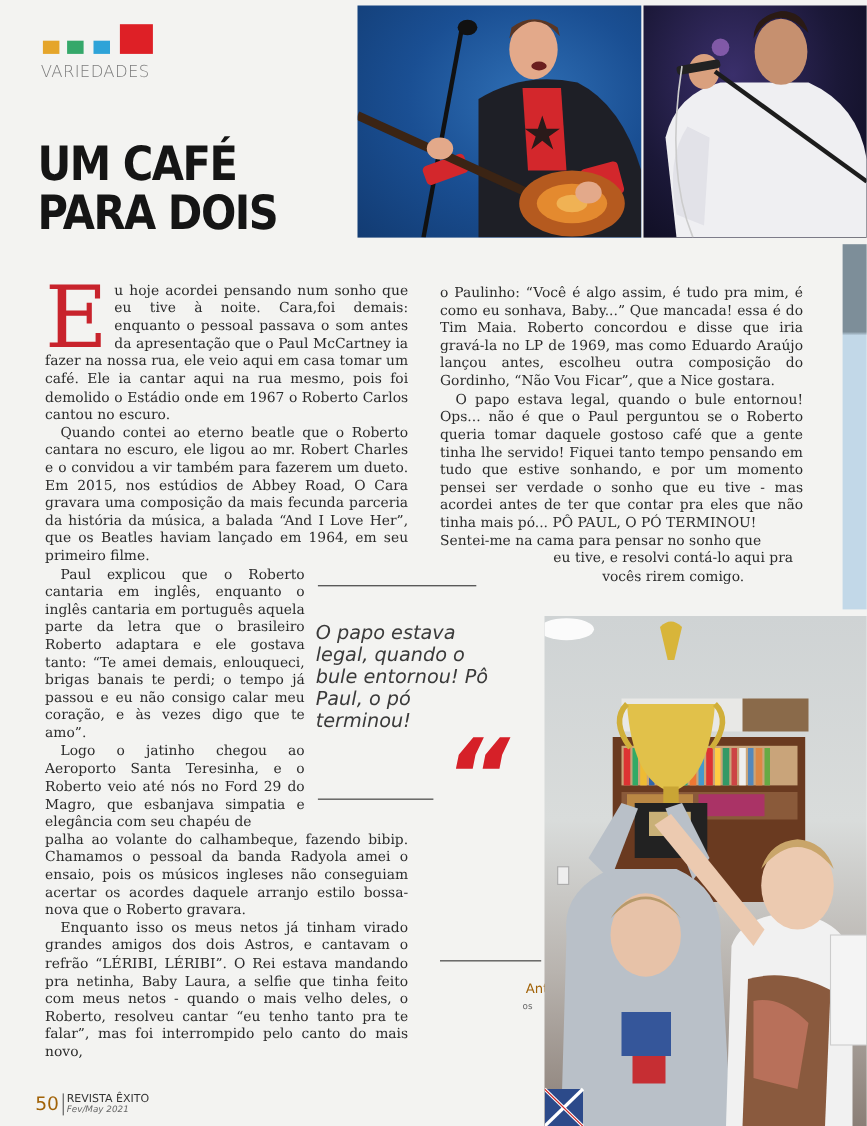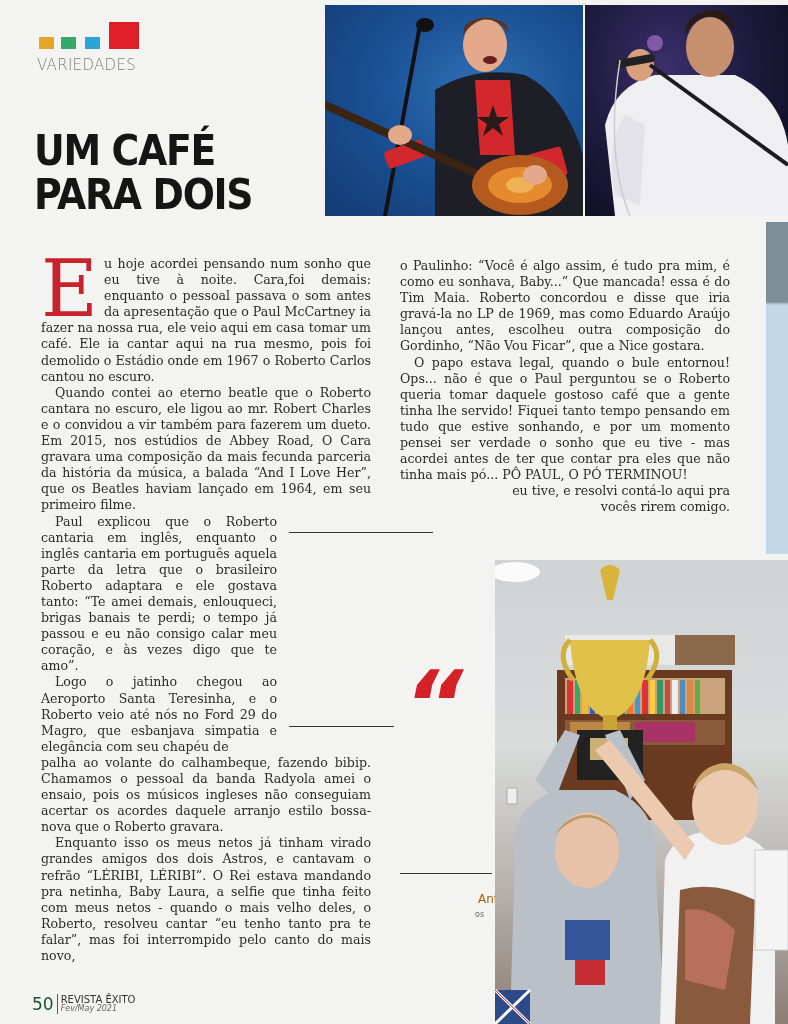--- a/index.html
+++ b/index.html
@@ -81,21 +81,21 @@
     position: absolute; left: 478px; top: 892px;
     font-family: "DejaVu Sans", sans-serif; font-size: 12px; color: #a16207;
   }
   .caption-sub {
     position: absolute; left: 475px; top: 910px;
     font-family: "DejaVu Sans", sans-serif; font-size: 8px; color: #666; text-align: center;
   }
 
   
   .footer { position: absolute; left: 32px; top: 994px; display: flex; align-items: center; }
-  .page-number { font-family: "DejaVu Sans", sans-serif; font-size: 17px; color: #14532d; }
+  .page-number { font-family: "DejaVu Sans", sans-serif; font-size: 17px; color: #a16207; }
   .footer-sep { width: 1px; height: 20px; background: #555; margin: 0 3px; }
   .footer-text { font-family: "DejaVu Sans", sans-serif; line-height: 9px; }
   .footer-mag { font-size: 10px; color: #333; }
   .footer-date { font-size: 8px; color: #666; font-style: italic; }
 
   svg { display: block; }
 </style>
 </head>
 <body>
 
@@ -170,24 +170,26 @@
     <p>Quando contei ao eterno beatle que o Roberto cantara no escuro, ele ligou ao mr. Robert Charles e o convidou a vir também para fazerem um dueto. Em 2015, nos estúdios de Abbey Road, O Cara gravara uma composição da mais fecunda parceria da história da música, a balada “And I Love Her”, que os Beatles haviam lançado em 1964, em seu primeiro filme.</p>
     <p class="narrow">Paul explicou que o Roberto cantaria em inglês, enquanto o inglês cantaria em português aquela parte da letra que o brasileiro Roberto adaptara e ele gostava tanto: “Te amei demais, enlouqueci, brigas banais te perdi; o tempo já passou e eu não consigo calar meu coração, e às vezes digo que te amo”.</p>
     <p class="narrow">Logo o jatinho chegou ao Aeroporto Santa Teresinha, e o Roberto veio até nós no Ford 29 do Magro, que esbanjava simpatia e elegância com seu chapéu de</p>
     <p class="no-indent">palha ao volante do calhambeque, fazendo bibip. Chamamos o pessoal da banda Radyola amei o ensaio, pois os músicos ingleses não conseguiam acertar os acordes daquele arranjo estilo bossa-nova que o Roberto gravara.</p>
     <p>Enquanto isso os meus netos já tinham virado grandes amigos dos dois Astros, e cantavam o refrão “LÉRIBI, LÉRIBI”. O Rei estava mandando pra netinha, Baby Laura, a selfie que tinha feito com meus netos - quando o mais velho deles, o Roberto, resolveu cantar “eu tenho tanto pra te falar”, mas foi interrompido pelo canto do mais novo,</p>
   </div>
 
   <div class="col col-right">
     <p class="no-indent">o Paulinho: “Você é algo assim, é tudo pra mim, é como eu sonhava, Baby...” Que mancada! essa é do Tim Maia. Roberto concordou e disse que iria gravá-la no LP de 1969, mas como Eduardo Araújo lançou antes, escolheu outra composição do Gordinho, “Não Vou Ficar”, que a Nice gostara.</p>
     <p>O papo estava legal, quando o bule entornou! Ops... não é que o Paul perguntou se o Roberto queria tomar daquele gostoso café que a gente tinha lhe servido! Fiquei tanto tempo pensando em tudo que estive sonhando, e por um momento pensei ser verdade o sonho que eu tive - mas acordei antes de ter que contar pra eles que não tinha mais pó... PÔ PAUL, O PÓ TERMINOU!</p>
-    <p class="no-indent" style="padding-left:94px; text-align:right;">eu tive, e resolvi contá-lo aqui pra vocês rirem comigo.</p>
+    <p class="no-indent">Sentei-me na cama para pensar no sonho que</p>
+    <p class="no-indent" style="padding-left:94px; text-align:center;">eu tive, e resolvi contá-lo aqui pra vocês rirem comigo.</p>
   </div>
 
   <div class="pull-line" style="left:289px; top:532px; width:144px;"></div>
+  <div class="pull-quote">O papo estava legal, quando o bule entornou! Pô Paul, o pó terminou!</div>
   <div class="quote-mark">“</div>
   <div class="pull-line" style="left:289px; top:726px; width:105px;"></div>
 
   <div class="pull-line" style="left:400px; top:873px; width:92px;"></div>
   <div class="caption-name">Antor</div>
   <div class="caption-sub">os</div>
 
   <div class="photo photo-kids">
     <svg width="293" height="464" viewBox="0 0 293 464">
       <ellipse cx="20" cy="12" rx="25" ry="10" fill="#ffffff" opacity="0.9"></ellipse>

